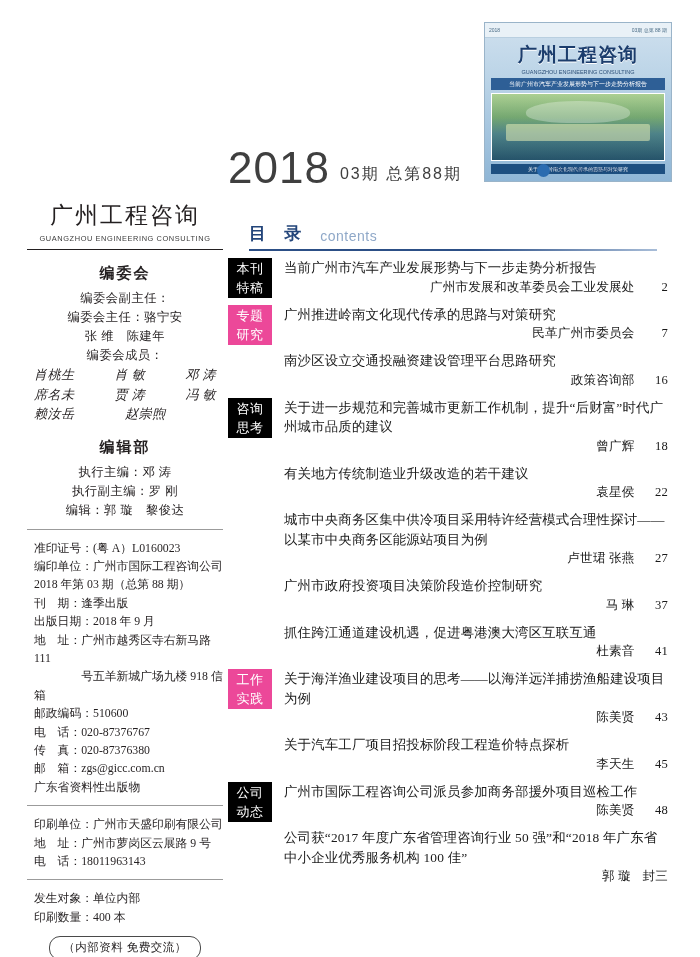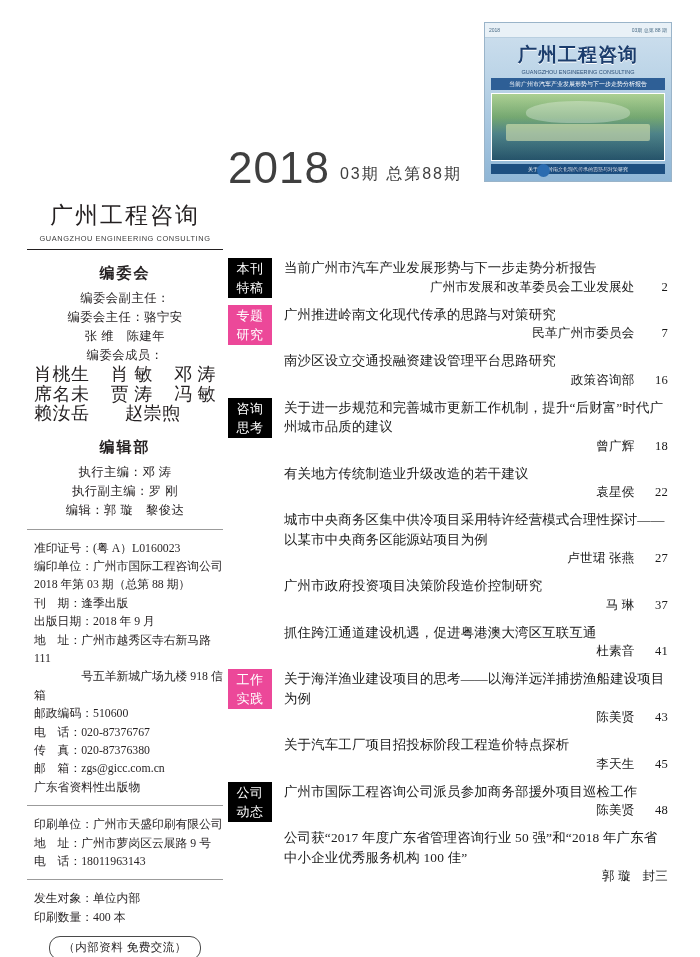--- a/index.html
+++ b/index.html
@@ -189,23 +189,24 @@
     letter-spacing: 2px;
     margin-top: 14px;
     margin-bottom: 6px;
   }
   .kv {
     font-size: 12.3px;
     line-height: 19px;
     letter-spacing: 0.5px;
   }
   .names {
-    font-size: 18px;
+    font-size: 13px;
     line-height: 19.5px;
     letter-spacing: 0.5px;
+    font-style: italic;
   }
   .names .row {
     display: flex;
     justify-content: space-between;
     padding: 0 8px;
   }
   .block-left {
     text-align: left;
     padding-left: 8px;
     font-size: 11.8px;
@@ -406,20 +407,27 @@
     <div class="rule-thin"></div>
 
     <div class="block-left">
       <div class="ln">发生对象：单位内部</div>
       <div class="ln">印刷数量：400 本</div>
     </div>
 
     <div class="note-box">（内部资料 免费交流）</div>
   </div>
 
+  <div class="toc-head">
+    <div class="toc-head-row">
+      <span class="toc-cn">目 录</span>
+      <span class="toc-en">contents</span>
+    </div>
+    <div class="toc-underline"></div>
+  </div>
 
   <div class="toc">
 
     <div class="toc-group">
       <div class="cat-tag">
         <span>本刊</span>
         <span>特稿</span>
       </div>
       <div class="entries">
         <div class="entry">

